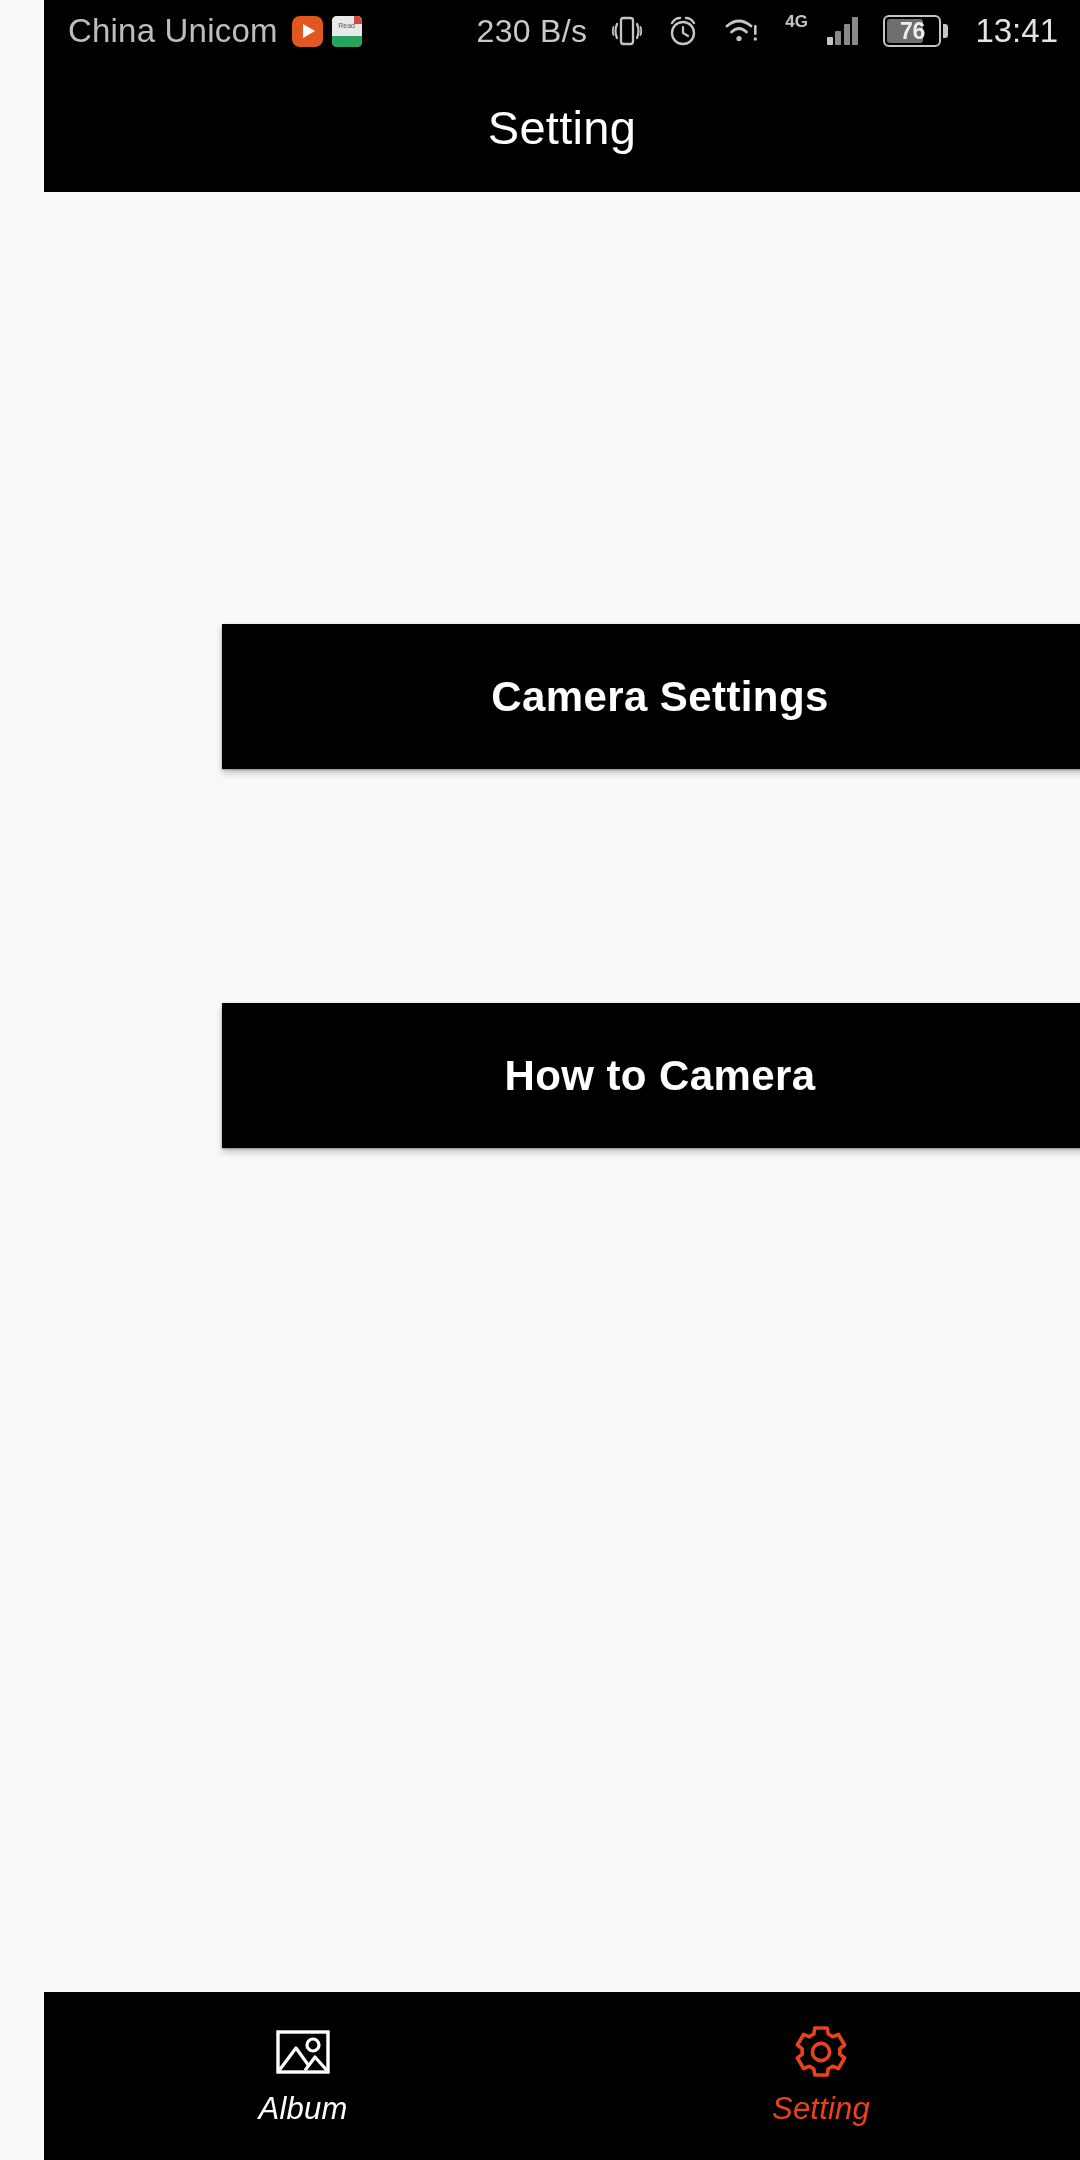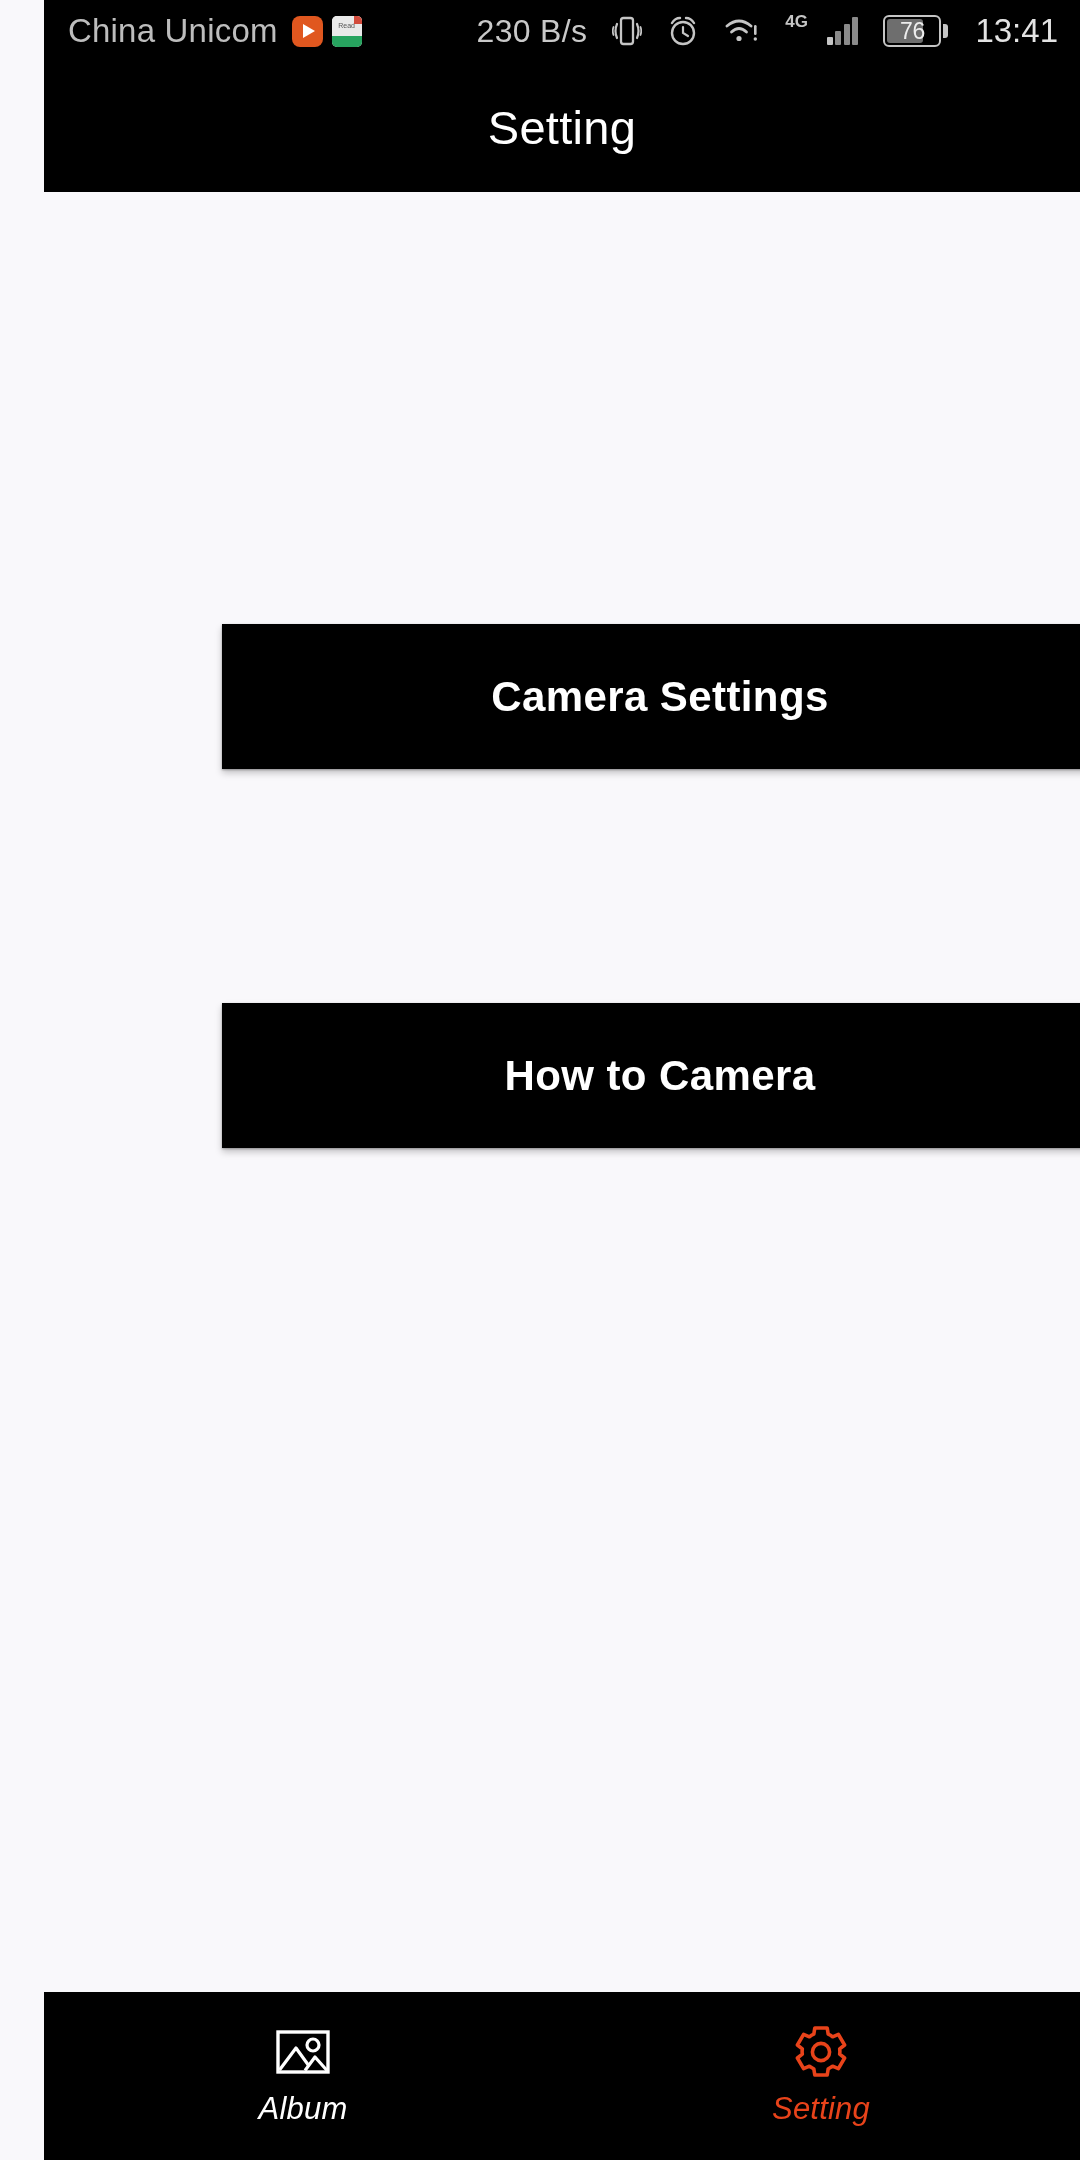--- a/index.html
+++ b/index.html
@@ -57,21 +57,21 @@
   #battery-wrap { display:flex; align-items:center; }
   #battery {
     width:58px;height:32px;border:2.5px solid #C5C5C5;border-radius:6px;
     display:flex;align-items:center;justify-content:center;
     position:relative;
   }
   #battery .fill {
     position:absolute; left:2px; top:2px; bottom:2px;
     background:#6E6E6E; border-radius:3px;
   }
-  #battery .pct { position:relative; font-size:23px; color:#EDEDED; font-weight:400; letter-spacing:-0.5px;}
+  #battery .pct { position:relative; font-size:23px; color:#EDEDED; font-weight:700; letter-spacing:-0.5px;}
   #battery-nub { width:5px;height:14px;background:#C5C5C5;border-radius:0 3px 3px 0; margin-left:2px;}
   #net-4g { font-size:17px; color:#C5C5C5; font-weight:700; align-self:flex-start; margin-right:-6px;}
   .bars { display:flex; align-items:flex-end; gap:2.5px; height:28px;}
   .bars span { width:6px; background:#9A9A9A; border-radius:1px;}
   .bars span.b1{height:8px;background:#C5C5C5;}
   .bars span.b2{height:14px;background:#8A8A8A;}
   .bars span.b3{height:21px;background:#8A8A8A;}
   .bars span.b4{height:28px;background:#8A8A8A;}
 
   

